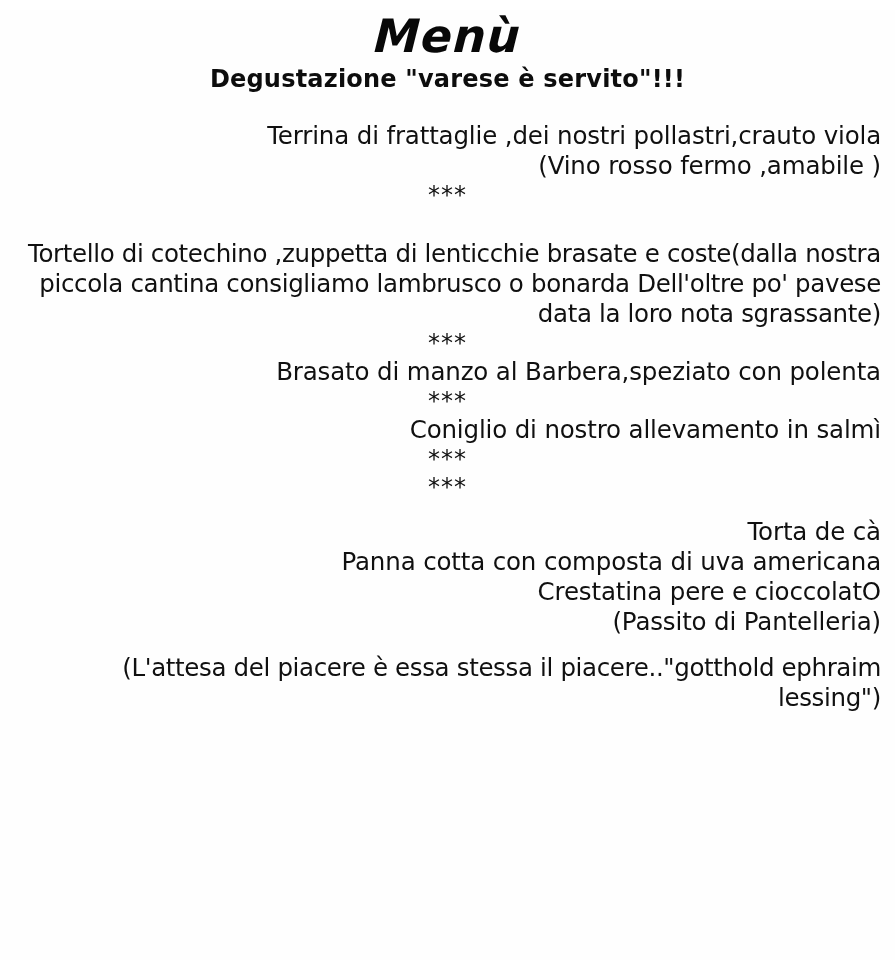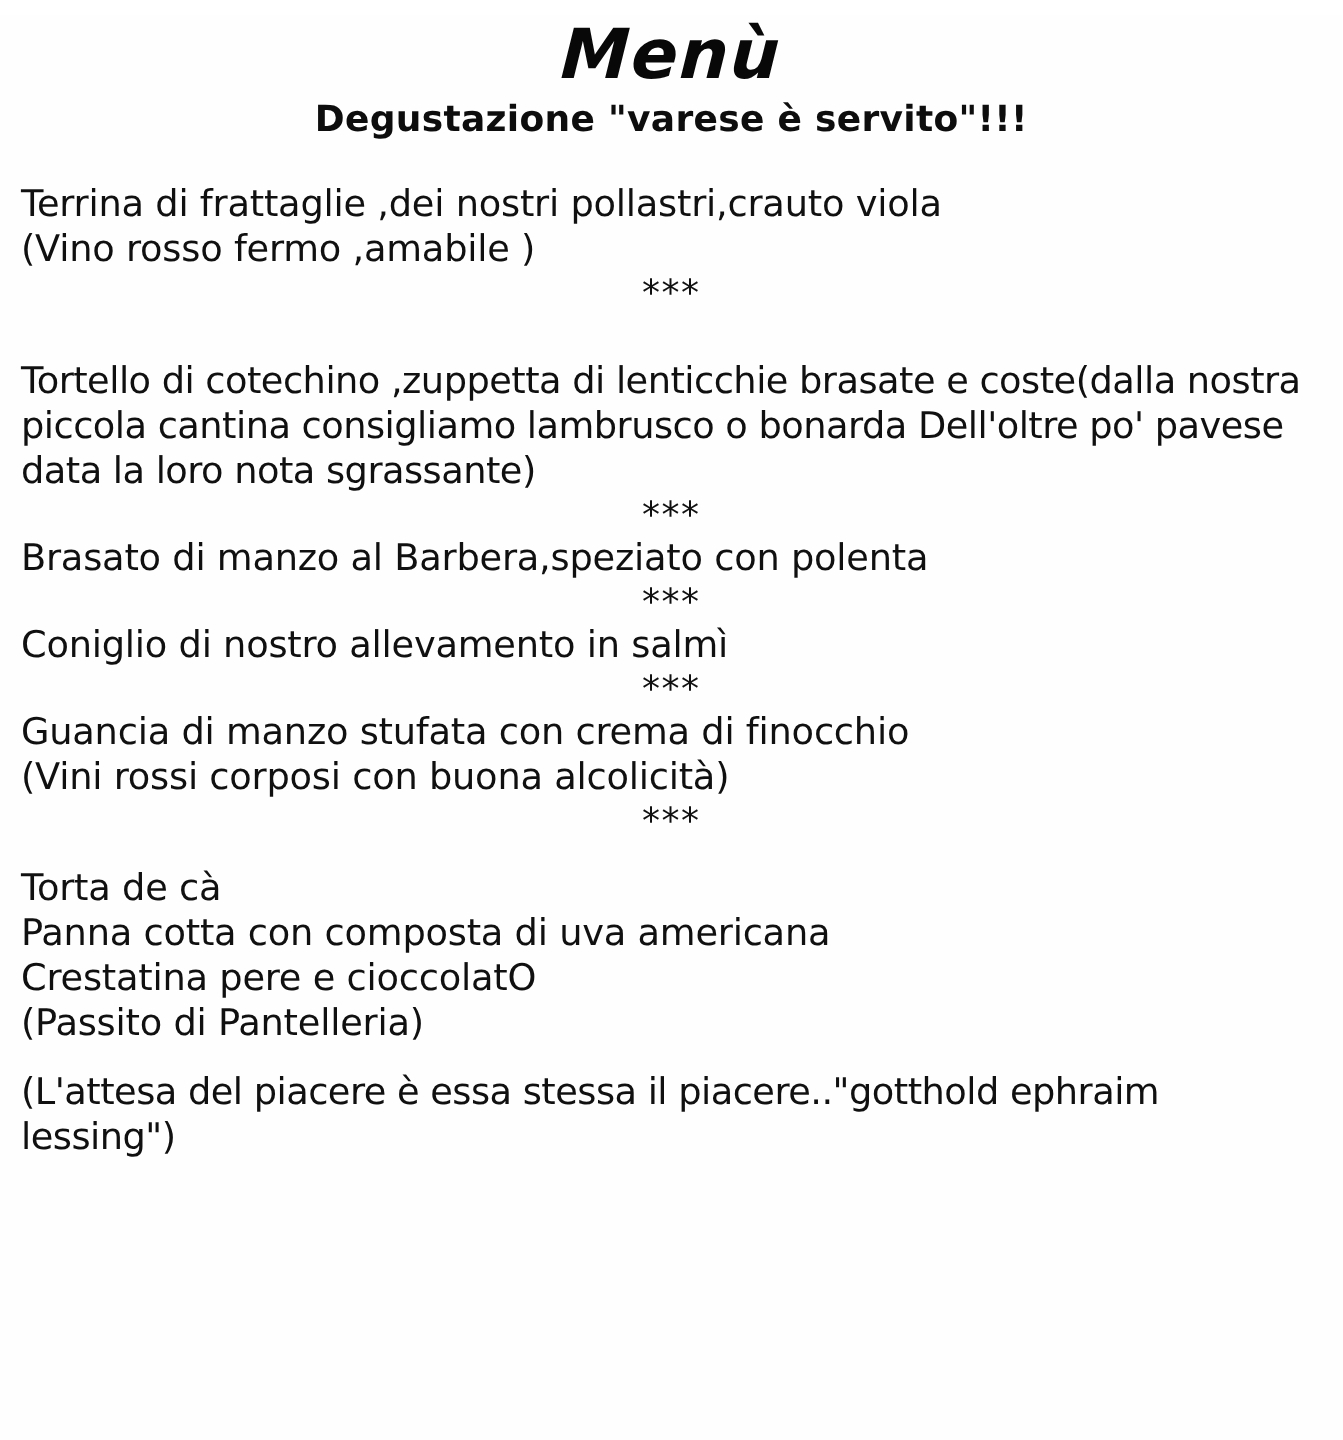--- a/index.html
+++ b/index.html
@@ -65,21 +65,21 @@
   }
   .course-first {
     margin-top: 27px;
   }
 
   .line {
     font-family: "DejaVu Sans", sans-serif;
     font-size: 24.5px;
     line-height: 30px;
     color: #101010;
-    text-align: left;
+    text-align: right;
     letter-spacing: -0.15px;
     white-space: nowrap;
     margin: 0;
     padding: 0;
   }
   .line.wrap {
     white-space: normal;
     letter-spacing: -0.35px;
   }
 
@@ -117,24 +117,20 @@
   <div class="course">
     <div class="line">Brasato di manzo al Barbera,speziato con polenta</div>
   </div>
   <div class="separator">***</div>
 
   <div class="course">
     <div class="line">Coniglio di nostro allevamento in salmì</div>
   </div>
   <div class="separator">***</div>
 
-  <div class="course">
-    <div class="line">Guancia di manzo stufata con crema di finocchio</div>
-    <div class="line">(Vini rossi corposi con buona alcolicità)</div>
-  </div>
   <div class="separator">***</div>
 
   <div class="course gap-before-lg">
     <div class="line">Torta de cà</div>
     <div class="line">Panna cotta con composta di uva americana</div>
     <div class="line">Crestatina pere e cioccolatO</div>
     <div class="line">(Passito di Pantelleria)</div>
   </div>
 
   <div class="course gap-before-lg">

